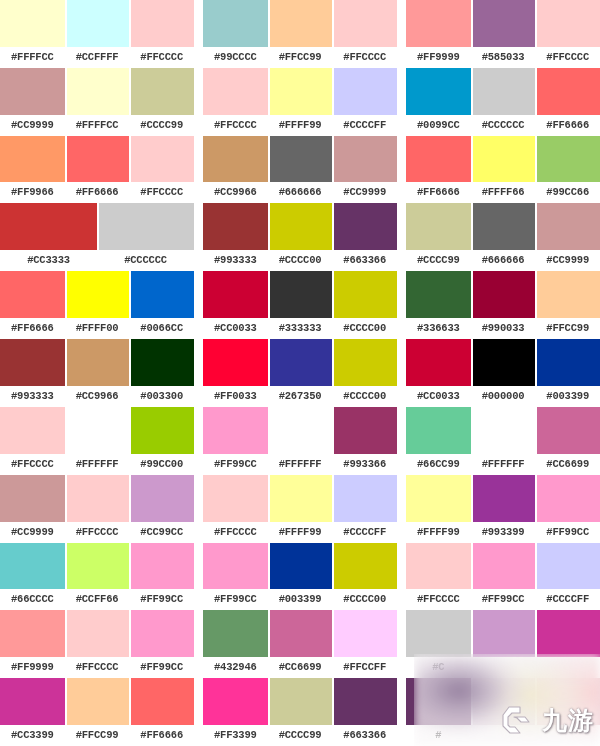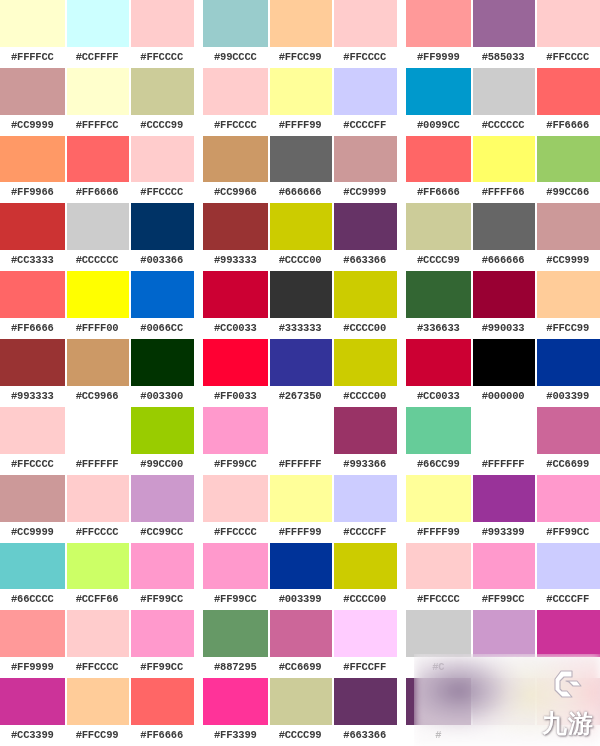--- a/index.html
+++ b/index.html
@@ -109,21 +109,21 @@
       radial-gradient(ellipse 70px 50px at 96% 42%, rgba(246,196,198,0.88) 0%, rgba(248,216,218,0.6) 55%, rgba(255,255,255,0.12) 100%),
       linear-gradient(180deg, rgba(232,226,232,0.55) 0%, rgba(240,236,238,0.5) 60%, rgba(246,242,244,0.55) 100%);
     filter: blur(4px);
   }
 
   .wm-logo {
     position: absolute;
     right: 6px;
     bottom: 10px;
     display: flex;
-    flex-direction: column;
+    flex-direction: row;
     align-items: center;
     gap: 11px;
   }
 
   .wm-mark {
     width: 30px;
     height: 32px;
     display: block;
   }
 
@@ -285,24 +285,20 @@
       <div class="grid-row">
         <div class="col-group">
           <div class="swatch-cell">
             <div class="swatch-color" style="background: rgb(204, 51, 51);"></div>
             <div class="swatch-label">#CC3333</div>
           </div>
           <div class="swatch-cell">
             <div class="swatch-color" style="background: rgb(204, 204, 204);"></div>
             <div class="swatch-label">#CCCCCC</div>
           </div>
-          <div class="swatch-cell">
-            <div class="swatch-color" style="background: rgb(0, 51, 102);"></div>
-            <div class="swatch-label">#003366</div>
-          </div>
         </div>
         <div class="gutter"></div>
         <div class="col-group">
           <div class="swatch-cell">
             <div class="swatch-color" style="background: rgb(153, 51, 51);"></div>
             <div class="swatch-label">#993333</div>
           </div>
           <div class="swatch-cell">
             <div class="swatch-color" style="background: rgb(204, 204, 0);"></div>
             <div class="swatch-label">#CCCC00</div>
@@ -570,21 +566,21 @@
           </div>
           <div class="swatch-cell">
             <div class="swatch-color" style="background: rgb(255, 153, 204);"></div>
             <div class="swatch-label">#FF99CC</div>
           </div>
         </div>
         <div class="gutter"></div>
         <div class="col-group">
           <div class="swatch-cell">
             <div class="swatch-color" style="background: rgb(102, 153, 102);"></div>
-            <div class="swatch-label">#887295</div>
+            <div class="swatch-label">#432946</div>
           </div>
           <div class="swatch-cell">
             <div class="swatch-color" style="background: rgb(204, 102, 153);"></div>
             <div class="swatch-label">#CC6699</div>
           </div>
           <div class="swatch-cell">
             <div class="swatch-color" style="background: rgb(255, 204, 255);"></div>
             <div class="swatch-label">#FFCCFF</div>
           </div>
         </div>

